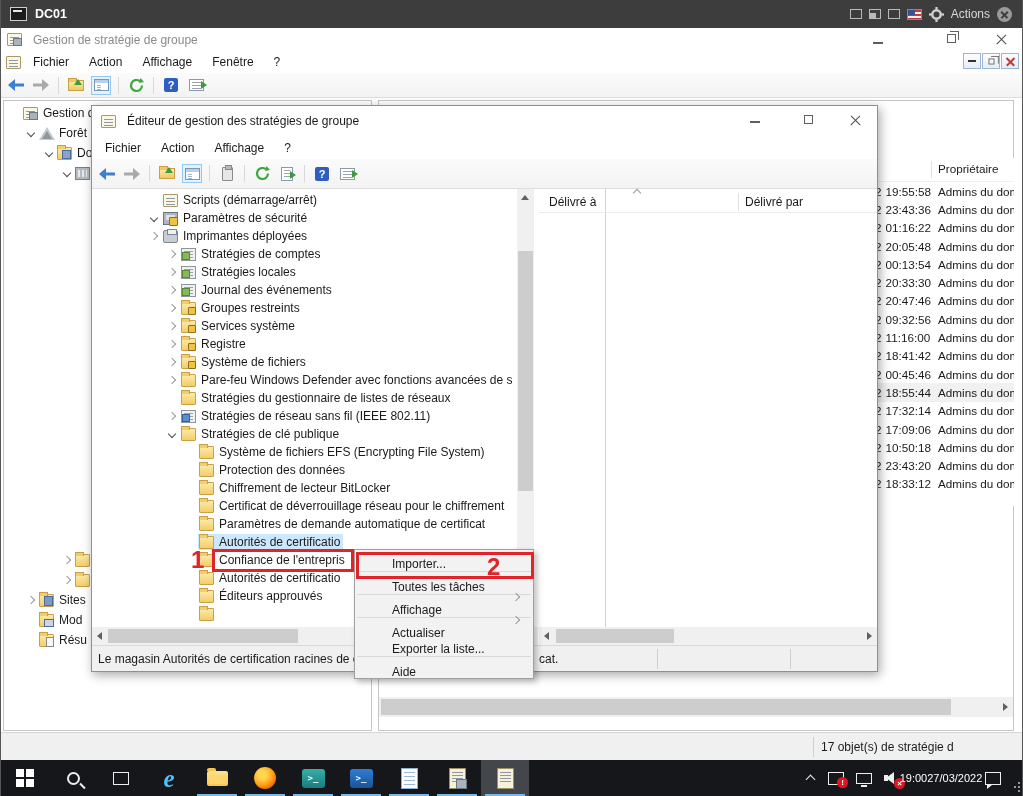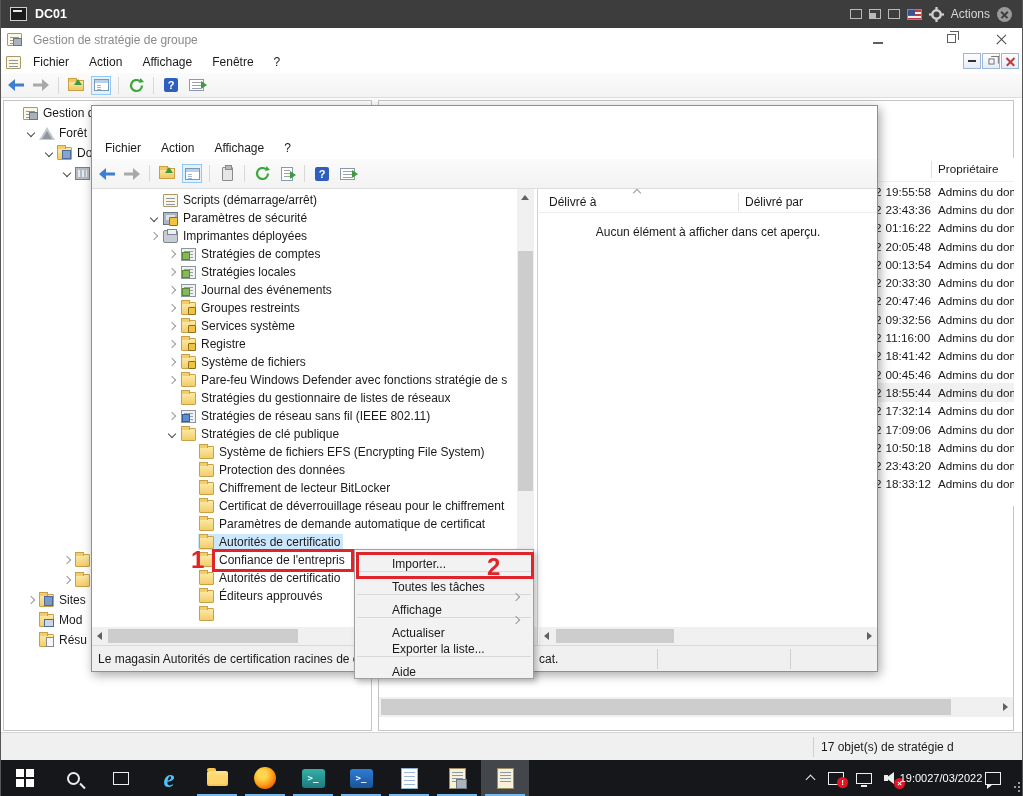--- a/index.html
+++ b/index.html
@@ -121,21 +121,21 @@
   .app-status .txt{position:absolute;left:820px;top:7px}
   
   .editor{position:absolute;left:90px;top:105px;width:787px;height:567px;background:#fff;border:1px solid #8f8f8f;
     box-shadow:2px 3px 10px rgba(0,0,0,.35);z-index:10}
   .ed-titlebar{position:absolute;left:0;top:0;width:100%;height:30px;display:flex;align-items:center;padding-left:9px;background:#fff}
   .ed-title{margin-left:6px}
   .ed-ctl{position:absolute;top:9px}
   .ed-menubar{position:absolute;left:0;top:30px;width:100%;height:23px;display:flex;align-items:center;padding-left:3px;background:#fff}
   .ed-toolbar{position:absolute;left:0;top:53px;width:100%;height:30px}
   .ed-body{position:absolute;left:0;top:83px;right:0;bottom:26px}
-  .ed-tree{position:absolute;left:0;top:0;width:446px;height:100%;border-right:1px solid #d2d2d2;overflow:hidden}
+  .ed-tree{position:absolute;left:0;top:0;width:514px;height:100%;border-right:1px solid #d2d2d2;overflow:hidden}
   .tree-rows{position:absolute;left:0;top:2px;width:425px}
   .trow{height:18px;display:flex;align-items:center;white-space:nowrap;font-size:12px}
   .trow .chevslot{width:16px;display:flex;justify-content:center;flex:none}
   .lvl1{padding-left:54px}.lvl2{padding-left:72px}.lvl3{padding-left:90px}
   .trow .sel{display:inline-flex;align-items:center;padding:1px 3px 1px 1px}
   .trow.selected .sel{background:#cce8ff}
   .ed-vscroll{position:absolute;left:425px;top:0;width:17px;bottom:18px;background:#f0f0f0}
   .ed-vscroll .up{position:absolute;left:4px;top:6px}
   .ed-vscroll .dn{position:absolute;left:4px;bottom:6px}
   .ed-vscroll .thumb{position:absolute;left:1px;top:62px;width:15px;height:240px;background:#cdcdcd}
@@ -511,20 +511,27 @@
     <span class="thumb"></span>
     <span class="ar tri-right"></span>
   </div>
 
   <div class="app-status">
     <span class="sep"></span>
     <span class="txt">17 objet(s) de stratégie d</span>
   </div>
 
   <div class="editor">
+    <div class="ed-titlebar">
+      <span class="ico ico-script"></span>
+      <span class="ed-title">Éditeur de gestion des stratégies de groupe</span>
+      <span class="ed-ctl glyph-min" style="left:658px;top:15px"></span>
+      <span class="ed-ctl glyph-max" style="left:712px"></span>
+      <span class="ed-ctl glyph-x" style="left:758px"></span>
+    </div>
     <div class="ed-menubar">
         <span id="editor-menus" style="display:flex">
           <span class="menu-item">Fichier</span>
           <span class="menu-item">Action</span>
           <span class="menu-item">Affichage</span>
           <span class="menu-item">?</span>
         </span>
       </div>
     <div class="ed-toolbar toolbar">
       <span class="tb">
@@ -658,21 +665,21 @@
                 <span class="ico ico-folderlock"></span>
                 <span class="tlabel">Système de fichiers</span>
               </span>
   </div>
             <div class="trow lvl2">
     <span class="chevslot">
                 <span class="chev"></span>
               </span>
     <span class="sel">
                 <span class="ico ico-folder"></span>
-                <span class="tlabel">Pare-feu Windows Defender avec fonctions stratégie de s</span>
+                <span class="tlabel">Pare-feu Windows Defender avec fonctions avancées de s</span>
               </span>
   </div>
             <div class="trow lvl2">
     <span class="chevslot">
                 <span class="chev" style="visibility: hidden;"></span>
               </span>
     <span class="sel">
                 <span class="ico ico-folder"></span>
                 <span class="tlabel">Stratégies du gestionnaire de listes de réseaux</span>
               </span>
@@ -796,21 +803,20 @@
           <span class="thumb"></span>
         </div>
       </div>
       <div class="ed-right">
         <div class="ed-cols">
           <span class="ed-col1">Délivré à</span>
           <span class="sortchev"></span>
           <span class="ed-coldiv"></span>
           <span class="ed-col2">Délivré par</span>
         </div>
-        <div class="ed-empty">Aucun élément à afficher dans cet aperçu.</div>
       </div>
       <div class="hscroll ed-right-hscroll">
         <span class="al tri-left"></span>
         <span class="thumb"></span>
         <span class="ar tri-right"></span>
       </div>
     </div>
     <div class="ed-status">
       <span class="t1">Le magasin Autorités de certification racines de co</span>
       <span class="t2">cat.</span>

